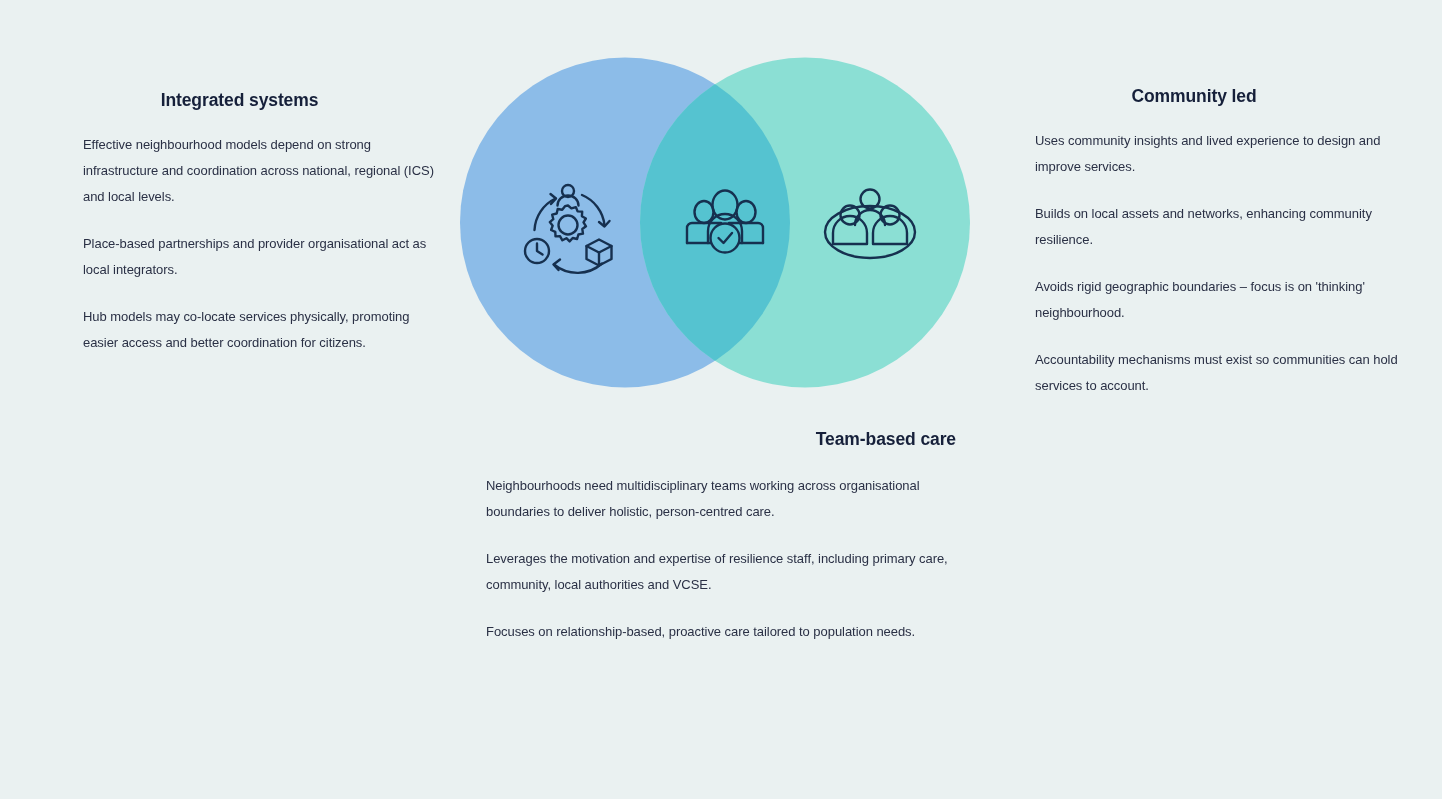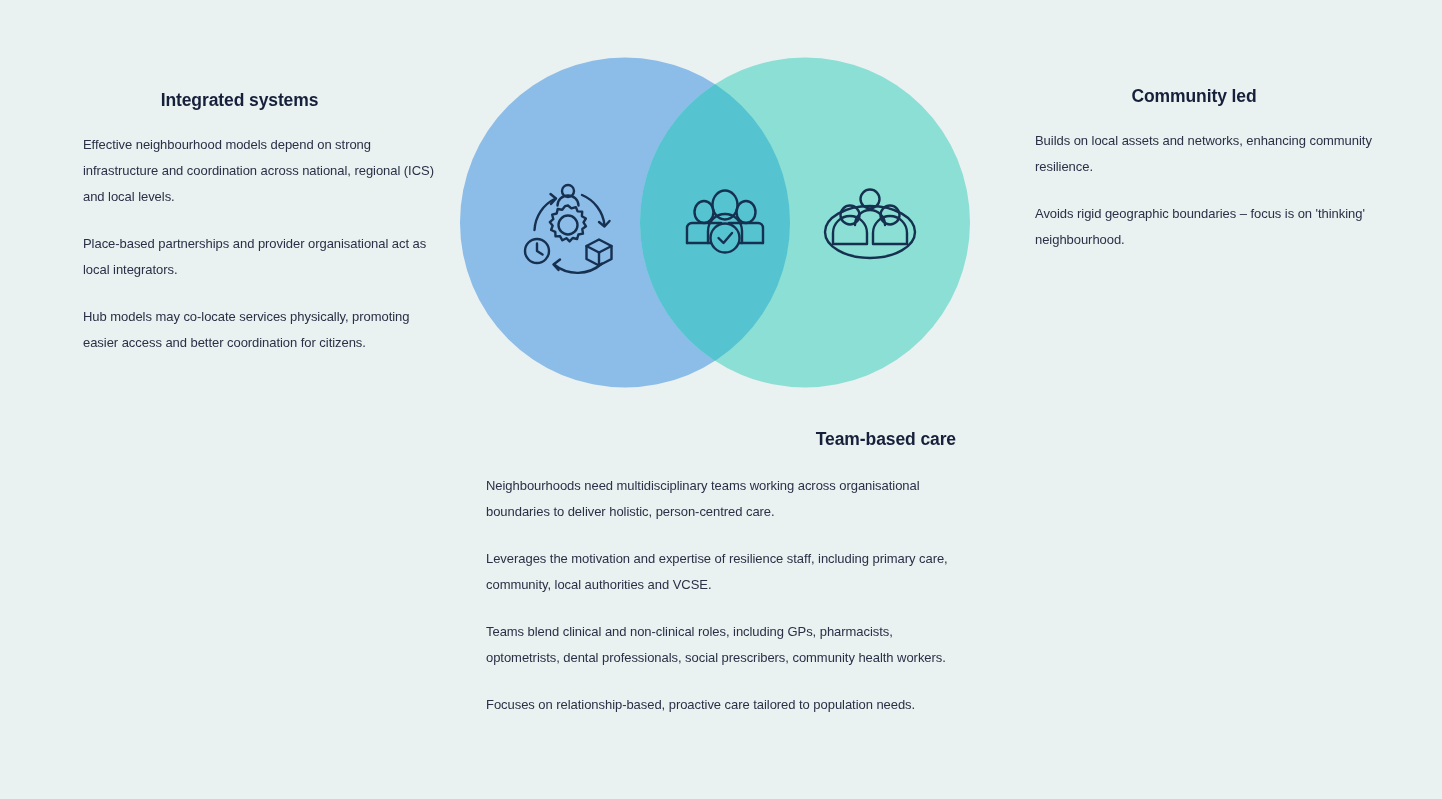--- a/index.html
+++ b/index.html
@@ -175,25 +175,26 @@
 
   <div class="panel panel-left">
     <div class="panel-heading">Integrated systems</div>
     <p class="panel-para">Effective neighbourhood models depend on strong infrastructure and coordination across national, regional (ICS) and local levels.</p>
     <p class="panel-para">Place-based partnerships and provider organisational act as local integrators.</p>
     <p class="panel-para">Hub models may co-locate services physically, promoting easier access and better coordination for citizens.</p>
   </div>
 
   <div class="panel panel-right">
     <div class="panel-heading">Community led</div>
+    <p class="panel-para">Uses community insights and lived experience to design and improve services.</p>
     <p class="panel-para">Builds on local assets and networks, enhancing community resilience.</p>
     <p class="panel-para">Avoids rigid geographic boundaries – focus is on 'thinking' neighbourhood.</p>
+    <p class="panel-para">Accountability mechanisms must exist so communities can hold services to account.</p>
   </div>
 
   <div class="panel panel-bottom">
     <div class="panel-heading">Team-based care</div>
     <p class="panel-para">Neighbourhoods need multidisciplinary teams working across organisational boundaries to deliver holistic, person-centred care.</p>
     <p class="panel-para">Leverages the motivation and expertise of resilience staff, including primary care, community, local authorities and VCSE.</p>
-    <p class="panel-para">Teams blend clinical and non-clinical roles, including GPs, pharmacists, optometrists, dental professionals, social prescribers, community health workers.</p>
     <p class="panel-para">Focuses on relationship-based, proactive care tailored to population needs.</p>
   </div>
 
 </div>
 
 </body></html>

